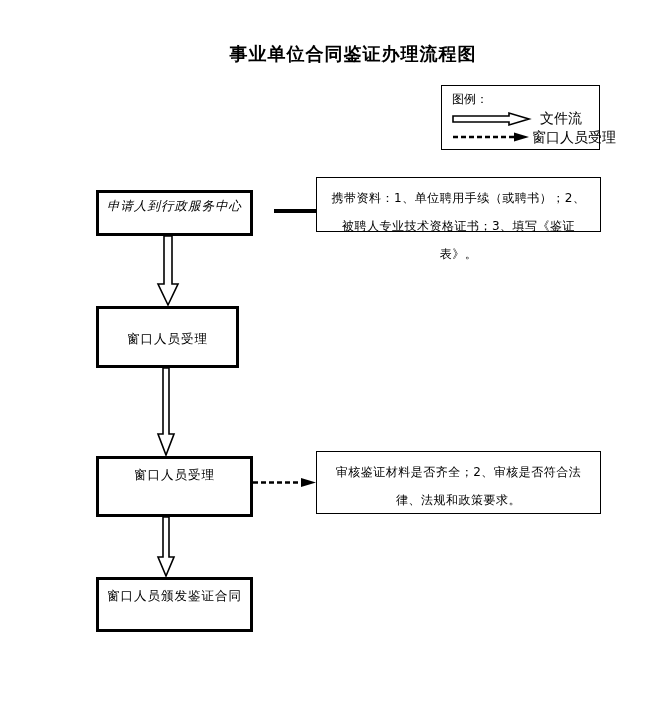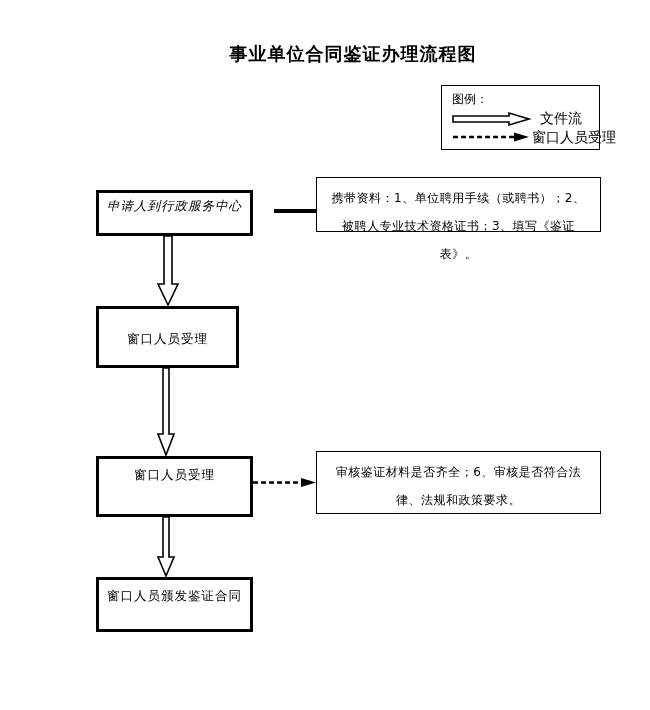--- a/index.html
+++ b/index.html
@@ -191,21 +191,21 @@
   </div>
 
   <div class="abs link-dashed">
     <svg width="63" height="9" viewBox="0 0 63 9">
       <line x1="0" y1="4.5" x2="50" y2="4.5" stroke="#000000" stroke-width="2.6" stroke-dasharray="5,3"></line>
       <path d="M48,0 L63,4.5 L48,9 Z" fill="#000000"></path>
     </svg>
   </div>
 
   <div class="abs nbox" id="note2">
-    <div class="ntext">审核鉴证材料是否齐全；6、审核是否符合法律、法规和政策要求。</div>
+    <div class="ntext">审核鉴证材料是否齐全；2、审核是否符合法律、法规和政策要求。</div>
   </div>
 
   <div class="abs v-arrow" id="arrow3">
     <svg width="28" height="60" viewBox="0 0 28 60" preserveAspectRatio="none">
       <path d="M11,0 L17,0 L17,40 L22,40 L14,59 L6,40 L11,40 Z" fill="#ffffff" stroke="#000000" stroke-width="1.6" stroke-linejoin="miter"></path>
     </svg>
   </div>
 
   <div class="abs pbox" id="box4">
     <div class="ptext">窗口人员颁发鉴证合同</div>

